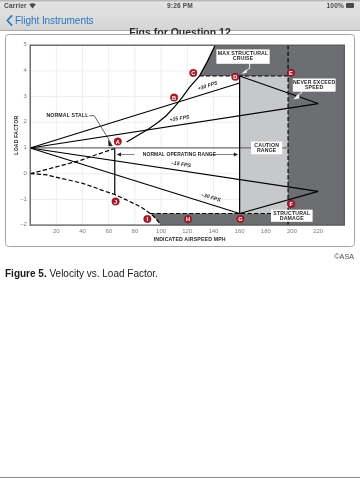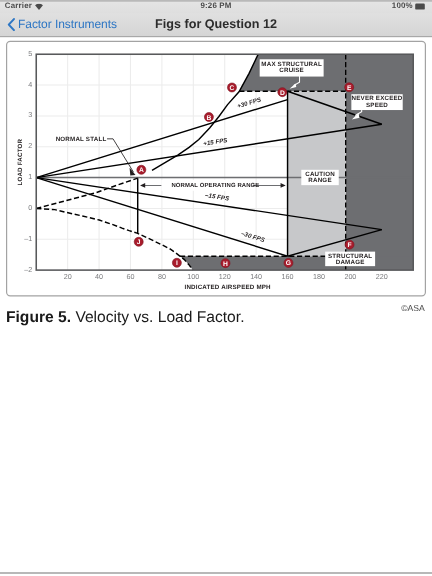--- a/index.html
+++ b/index.html
@@ -12,29 +12,29 @@
   .sb-txt{font-size:6.6px;color:#4a4a4a;font-weight:bold;letter-spacing:0.15px;}
   .sb-left{position:absolute;left:4px;top:0;height:11px;display:flex;align-items:center;}
   .sb-mid{position:absolute;left:0;top:0;width:360px;height:11px;display:flex;align-items:center;justify-content:center;}
   .sb-right{position:absolute;right:6px;top:0;height:11px;display:flex;align-items:center;}
   .wifi{margin-left:2.5px;margin-top:0px;}
   .batt{margin-left:2px;width:8px;height:4.2px;border-radius:1px;background:#4a4a4a;}
 
   
   .navbar{position:absolute;left:0;top:11px;width:360px;height:19.5px;
     background:linear-gradient(to bottom,#e0e0e0,#d5d5d5);border-bottom:1px solid #a8a8a8;box-sizing:border-box;}
-  .nav-title{position:absolute;left:0;top:0;width:360px;height:19px;line-height:19.5px;text-align:center;
+  .nav-title{position:absolute;left:0;top:12px;width:360px;height:19px;line-height:19.5px;text-align:center;
     font-size:10.5px;font-weight:bold;color:#2c2c2c;}
   .nav-back{position:absolute;left:6px;top:0;height:19.5px;display:flex;align-items:center;}
   .nav-back-label{font-size:10px;color:#2d76c4;margin-left:2.5px;letter-spacing:-0.05px;}
 
   
   .card{position:absolute;left:4.5px;top:33.5px;width:350px;height:213px;background:#fff;
     border:0.8px solid #a3a3a3;border-radius:3.5px;box-sizing:border-box;}
-  .caption{position:absolute;left:5px;top:256px;font-size:13px;color:#1a1a1a;}
+  .caption{position:absolute;left:5px;top:268px;font-size:10px;color:#1a1a1a;}
   .caption b{font-weight:bold;}
   .credit{position:absolute;right:6px;top:252px;font-size:7.2px;color:#4a4a4a;margin-left:31px;}
   .botline{position:absolute;left:0;top:477px;width:360px;height:1px;background:#8a8a8a;}
 
   svg{display:block;}
   text{font-family:"Liberation Sans",sans-serif;-webkit-font-smoothing:antialiased;}
   body{will-change:transform;}
 </style>
 </head>
 <body>
@@ -58,21 +58,21 @@
 </div>
 
 <div class="navbar">
   <div class="nav-title">Figs for Question 12</div>
   <div class="nav-back">
     <span>
       <svg width="6.5" height="11" viewBox="0 0 6.5 11">
           <path d="M5.6 0.9 L1.3 5.5 L5.6 10.1" fill="none" stroke="#2d76c4" stroke-width="1.7" stroke-linecap="round" stroke-linejoin="round"></path>
         </svg>
     </span>
-    <span class="nav-back-label">Factor Instruments</span>
+    <span class="nav-back-label">Flight Instruments</span>
   </div>
 </div>
 
 <div class="card">
   <svg id="vn" width="348.4" height="211.4" viewBox="0 0 348.4 211.4">
       <rect x="24.2" y="10.2" width="314.16" height="179.90" fill="#ffffff"></rect>
       <g stroke="#ececec" stroke-width="0.9">
         <line x1="50.38" y1="10.20" x2="50.38" y2="190.10"></line>
         <line x1="76.56" y1="10.20" x2="76.56" y2="190.10"></line>
         <line x1="102.74" y1="10.20" x2="102.74" y2="190.10"></line>

